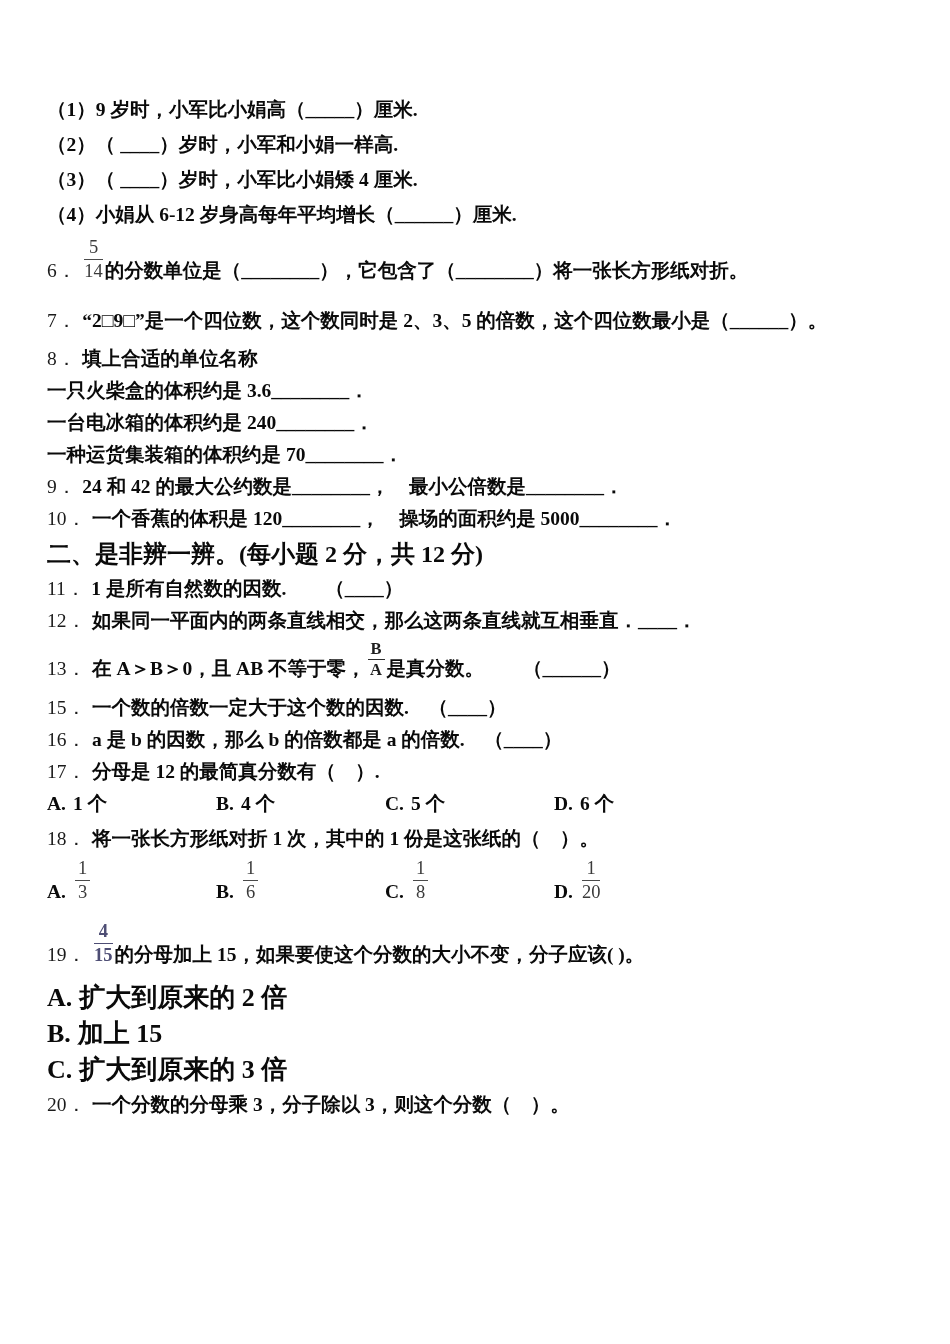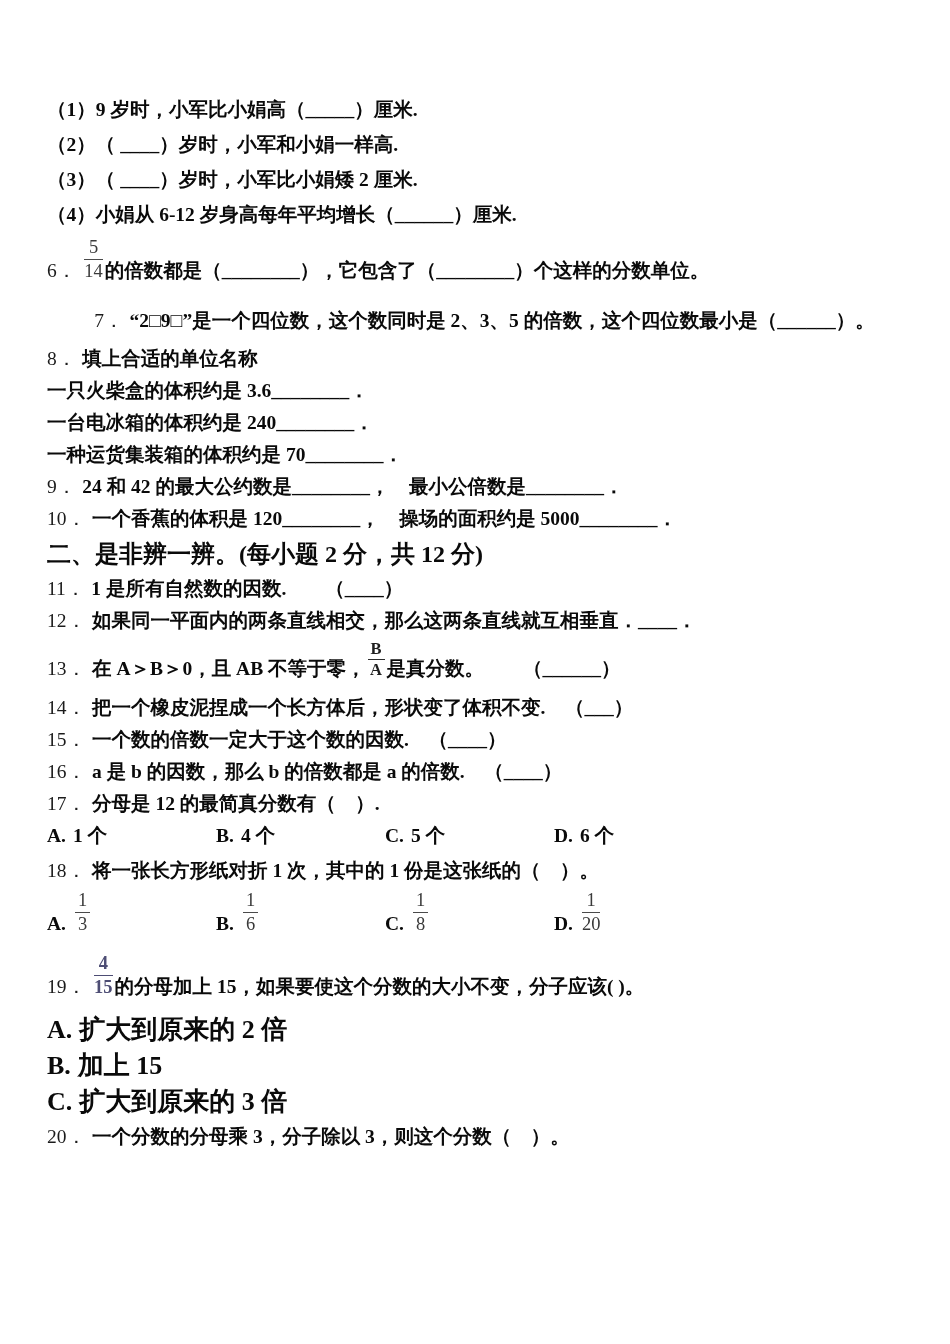--- a/index.html
+++ b/index.html
@@ -56,21 +56,21 @@
   .frac .fden{display:block;padding-top:1px;}
   .frac-accent{
     color:var(--accent);
     font-weight:bold;
   }
   .frac-accent .fnum{border-bottom-color:var(--accent);}
   .frac-dark{color:#1e1e1e;font-size:16.5px;font-weight:bold;}
   .frac-dark .fnum{border-bottom-color:#2a2a2a;}
   
   .gap-q6{margin-bottom:24px;margin-top:4px;}
-  .gap-q7{margin-bottom:12px;text-align:center;}
+  .gap-q7{margin-bottom:12px;}
   .tight{margin-bottom:7px;line-height:25px;}
   .gap-q13{margin-bottom:13px;}
   .gap-18opts{margin-bottom:16px;margin-top:6px;}
   .gap-q19{margin-bottom:16px;margin-top:8px;}
   .optrow{display:flex;}
   .optrow .opt{width:169px;white-space:nowrap;}
   .opt-label{font-weight:bold;margin-right:7px;}
   .mc-line{font-size:26px;line-height:27px;margin-bottom:9px;}
 </style>
 </head>
@@ -78,28 +78,28 @@
 
 <div class="sheet">
 
   <div class="line">
     <span class="b">（1）</span><span class="b">9 岁时，小军比小娟高（_____）厘米.</span>
   </div>
   <div class="line">
     <span class="b">（2）</span><span class="b">（ ____）岁时，小军和小娟一样高.</span>
   </div>
   <div class="line">
-    <span class="b">（3）</span><span class="b">（ ____）岁时，小军比小娟矮 2 厘米.</span>
+    <span class="b">（3）</span><span class="b">（ ____）岁时，小军比小娟矮 4 厘米.</span>
   </div>
   <div class="line">
     <span class="b">（4）</span><span class="b">小娟从 6-12 岁身高每年平均增长（______）厘米.</span>
   </div>
 
   <div class="line gap-q6">
-    <span class="qnum">6．</span><span class="frac"><span class="fnum">5</span><span class="fden">14</span></span><span class="b">的倍数都是（________），它包含了（________）个这样的分数单位。</span>
+    <span class="qnum">6．</span><span class="frac"><span class="fnum">5</span><span class="fden">14</span></span><span class="b">的分数单位是（________），它包含了（________）将一张长方形纸对折。</span>
   </div>
 
   <div class="line gap-q7">
     <span class="qnum">7．</span><span class="b">“2□9□”是一个四位数，这个数同时是 2、3、5 的倍数，这个四位数最小是（______）。</span>
   </div>
 
   <div class="line tight">
     <span class="qnum">8．</span><span class="b">填上合适的单位名称</span>
   </div>
   <div class="line tight">
@@ -125,23 +125,20 @@
     <span class="qnum">11．</span><span class="b">1 是所有自然数的因数.　　（____）</span>
   </div>
   <div class="line tight">
     <span class="qnum">12．</span><span class="b">如果同一平面内的两条直线相交，那么这两条直线就互相垂直．____．</span>
   </div>
 
   <div class="line gap-q13">
     <span class="qnum">13．</span><span class="b">在 A＞B＞0，且 AB 不等于零，</span><span class="frac frac-dark"><span class="fnum">B</span><span class="fden">A</span></span><span class="b">是真分数。</span><span class="b">　　（______）</span>
   </div>
 
-  <div class="line tight">
-    <span class="qnum">14．</span><span class="b">把一个橡皮泥捏成一个长方体后，形状变了体积不变.　（___）</span>
-  </div>
   <div class="line tight">
     <span class="qnum">15．</span><span class="b">一个数的倍数一定大于这个数的因数.　（____）</span>
   </div>
   <div class="line tight">
     <span class="qnum">16．</span><span class="b">a 是 b 的因数，那么 b 的倍数都是 a 的倍数.　（____）</span>
   </div>
 
 
   <div class="line tight">
     <span class="qnum">17．</span><span class="b">分母是 12 的最简真分数有（　）.</span>

